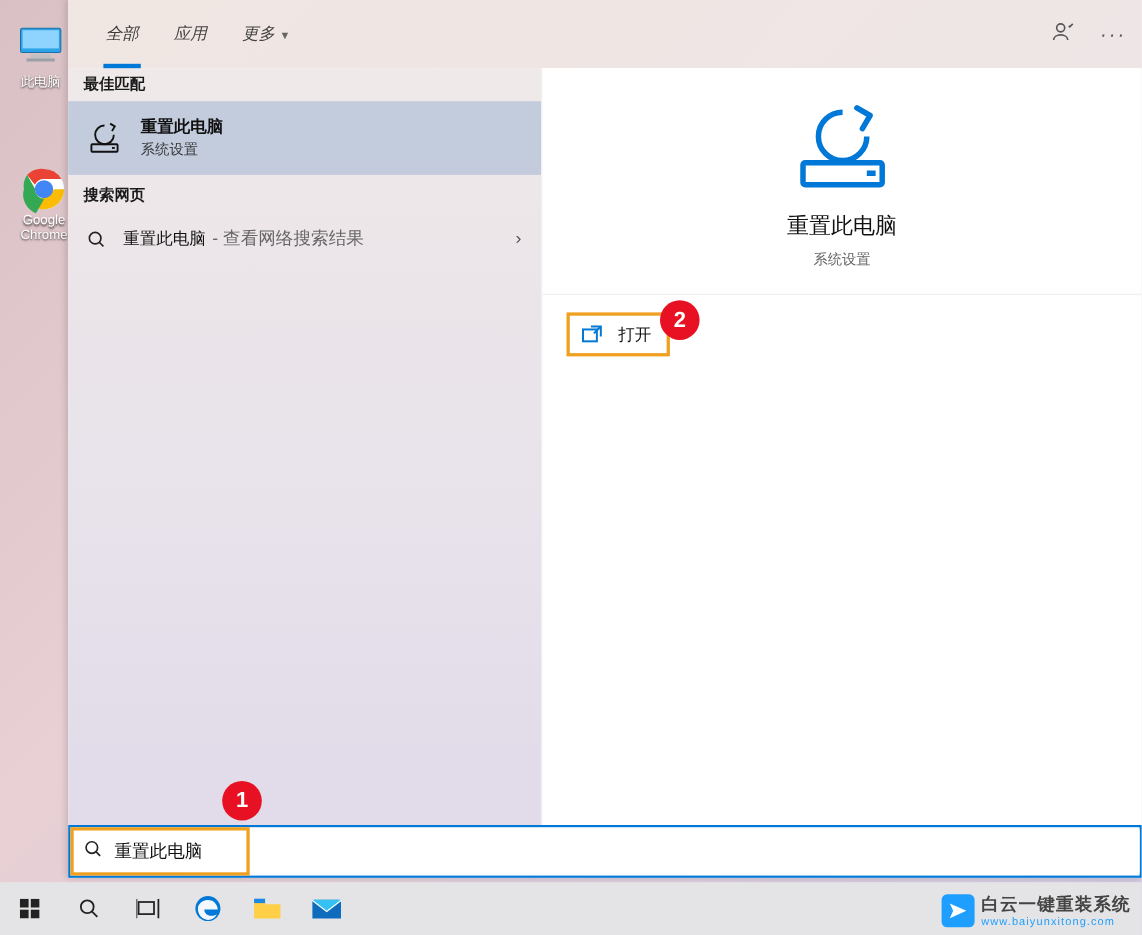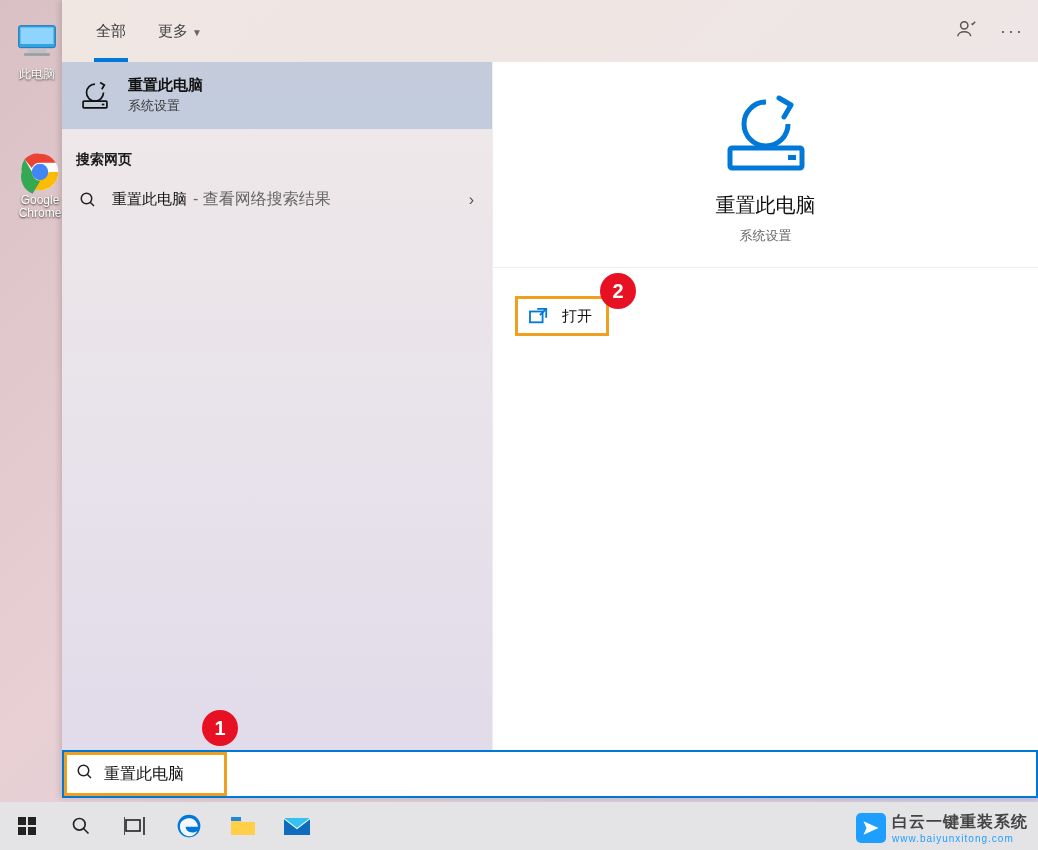--- a/index.html
+++ b/index.html
@@ -4,21 +4,21 @@
 <style>
   * { box-sizing: border-box; margin: 0; padding: 0; font-family: "Microsoft YaHei", "Segoe UI", sans-serif; }
   body { width: 1038px; height: 850px; overflow: hidden; position: relative; background: linear-gradient(135deg, #d8c0c4 0%, #e8d0d4 40%, #d0c8e0 100%); }
 
   
   .desktop-icon { position: absolute; width: 50px; text-align: center; color: #fff; font-size: 12px; text-shadow: 0 1px 2px rgba(0,0,0,0.8); }
   .desktop-icon .ic { width: 44px; height: 40px; margin: 0 auto 4px; }
 
   
   .search-panel { position: absolute; left: 62px; top: 0; width: 976px; height: 798px; background: #fff; box-shadow: -2px 0 6px rgba(0,0,0,0.15); display: flex; flex-direction: column; }
-  .tabs { display: flex; align-items: center; height: 62px; padding: 5px 18px; background: linear-gradient(135deg,#f0e6e2,#eee6e6); position: relative; }
+  .tabs { display: flex; align-items: center; height: 62px; padding: 5px 18px; background: linear-gradient(135deg,#f0e6e2,#eee6e6); position: relative; font-style: italic; }
   .tab { padding: 0 16px; height: 62px; line-height: 62px; font-size: 15px; color: #444; cursor: pointer; position: relative; }
   .tab.active { color: #3a3a3a; font-weight: 500; }
   .tab.active::after { content:""; position:absolute; left: 14px; right: 14px; bottom: 0; height: 4px; background:#0078d7; }
   .tab .chev { font-size: 10px; margin-left: 4px; color:#666; }
   .tabs-right { position: absolute; right: 14px; top: 0; display: flex; align-items: center; height: 62px; gap: 22px; color: #555; }
   .tabs-right .dots { font-size: 18px; letter-spacing: 2px; }
 
   .content { flex: 1; display: flex; }
   .left-col { width: 430px; display: flex; flex-direction: column; background: linear-gradient(180deg,#efe9e9,#e7e1eb 60%,#e0daea); }
   .section-head { font-size: 14px; font-weight: bold; padding: 6px 14px; color: #1a1a1a; }
@@ -31,21 +31,21 @@
   .web-row .sic { width: 24px; display:flex; justify-content:center; margin-right: 12px; color:#333; }
   .web-title { font-size: 15px; color:#111; }
   .web-sub { font-size: 16px; color:#666; margin-left: 6px; }
   .web-row .chev { position:absolute; right: 18px; font-size: 16px; color:#555; }
 
   .right-col { flex:1; background:#fff; border-left: 1px solid #eee; padding-top: 32px; position:relative; }
   .preview-icon { width: 100px; height: 80px; margin: 0 auto 18px; display:flex; align-items:center; justify-content:center; }
   .preview-title { text-align:center; font-size: 20px; color:#111; }
   .preview-sub { text-align:center; font-size: 13px; color:#666; margin-top: 8px; }
   .divider { height:1px; background:#eee; margin: 22px 0 0; }
-  .action-row { margin: 28px 0 0 22px; display:inline-flex; align-items:center; height: 40px; padding: 0 14px 0 10px; border: 3px solid #f0a020; cursor:pointer; }
+  .action-row { margin: 16px 0 0 22px; display:inline-flex; align-items:center; height: 40px; padding: 0 14px 0 10px; border: 3px solid #f0a020; cursor:pointer; }
   .action-row .aic { width: 22px; height: 18px; margin-right: 12px; }
   .action-row .atxt { font-size: 15px; color:#111; }
 
   
   .anno { position:absolute; width:36px; height:36px; border-radius:50%; background:#e81123; color:#fff; font-size:20px; font-weight:600; display:flex; align-items:center; justify-content:center; z-index:50; }
 
   
   .search-bar { position:absolute; left:62px; top:750px; width:976px; height:48px; border:2px solid #0078d7; background:#fff; display:flex; align-items:center; z-index:30; }
   .search-bar .sb-frame { position:absolute; left:0; top:0; width:163px; height:44px; border:3px solid #f0a020; pointer-events:none; }
   .search-bar .mag { margin: 0 10px 0 12px; color:#333; }
@@ -84,51 +84,53 @@
         <circle cx="24" cy="24" r="9" fill="#4285f4"></circle>
         <circle cx="24" cy="24" r="7" fill="#fff" opacity="0"></circle>
       </svg>
   </div>
   <span style="display:block; line-height:1.1;">Google Chrome</span>
 </div>
 
 <div class="search-panel">
   <div class="tabs">
     <div class="tab active"><span>全部</span></div>
+    <div class="tab"><span>应用</span></div>
     <div class="tab"><span>更多</span><span class="chev">▼</span></div>
     <div class="tabs-right">
       <span>
         <svg width="22" height="22" viewBox="0 0 24 24" fill="none" stroke="#555" stroke-width="1.6">
             <circle cx="9" cy="8" r="4"></circle>
             <path d="M2 20c0-3 3-5 7-5s7 2 7 5"></path>
             <path d="M17 6l1 1 3-3" stroke="#555"></path>
           </svg>
       </span>
       <span class="dots">···</span>
     </div>
   </div>
 
   <div class="content">
     <div class="left-col">
+      <div class="section-head">最佳匹配</div>
       <div class="best-match">
         <div class="bm-icon">
           <svg viewBox="0 0 40 40" width="34" height="34">
               <path d="M20 6a10 10 0 1 0 10 10" fill="none" stroke="#111" stroke-width="2"></path>
               <path d="M26 4l5 3-3 5" fill="none" stroke="#111" stroke-width="2"></path>
               <rect x="6" y="26" width="28" height="8" rx="1" fill="none" stroke="#111" stroke-width="2"></rect>
               <rect x="28" y="29" width="3" height="2" fill="#111"></rect>
             </svg>
         </div>
         <div>
           <div class="bm-title">重置此电脑</div>
           <div class="bm-sub">系统设置</div>
         </div>
       </div>
 
-      <div class="section-head" style="margin-top:16px;">搜索网页</div>
+      <div class="section-head" style="margin-top:4px;">搜索网页</div>
       <div class="web-row">
         <div class="sic">
           <svg width="18" height="18" viewBox="0 0 24 24" fill="none" stroke="#222" stroke-width="2">
               <circle cx="10" cy="10" r="7"></circle>
               <line x1="20" y1="20" x2="15" y2="15"></line>
             </svg>
         </div>
         <span class="web-title">重置此电脑</span>
         <span class="web-sub">- 查看网络搜索结果</span>
         <span class="chev">›</span>

